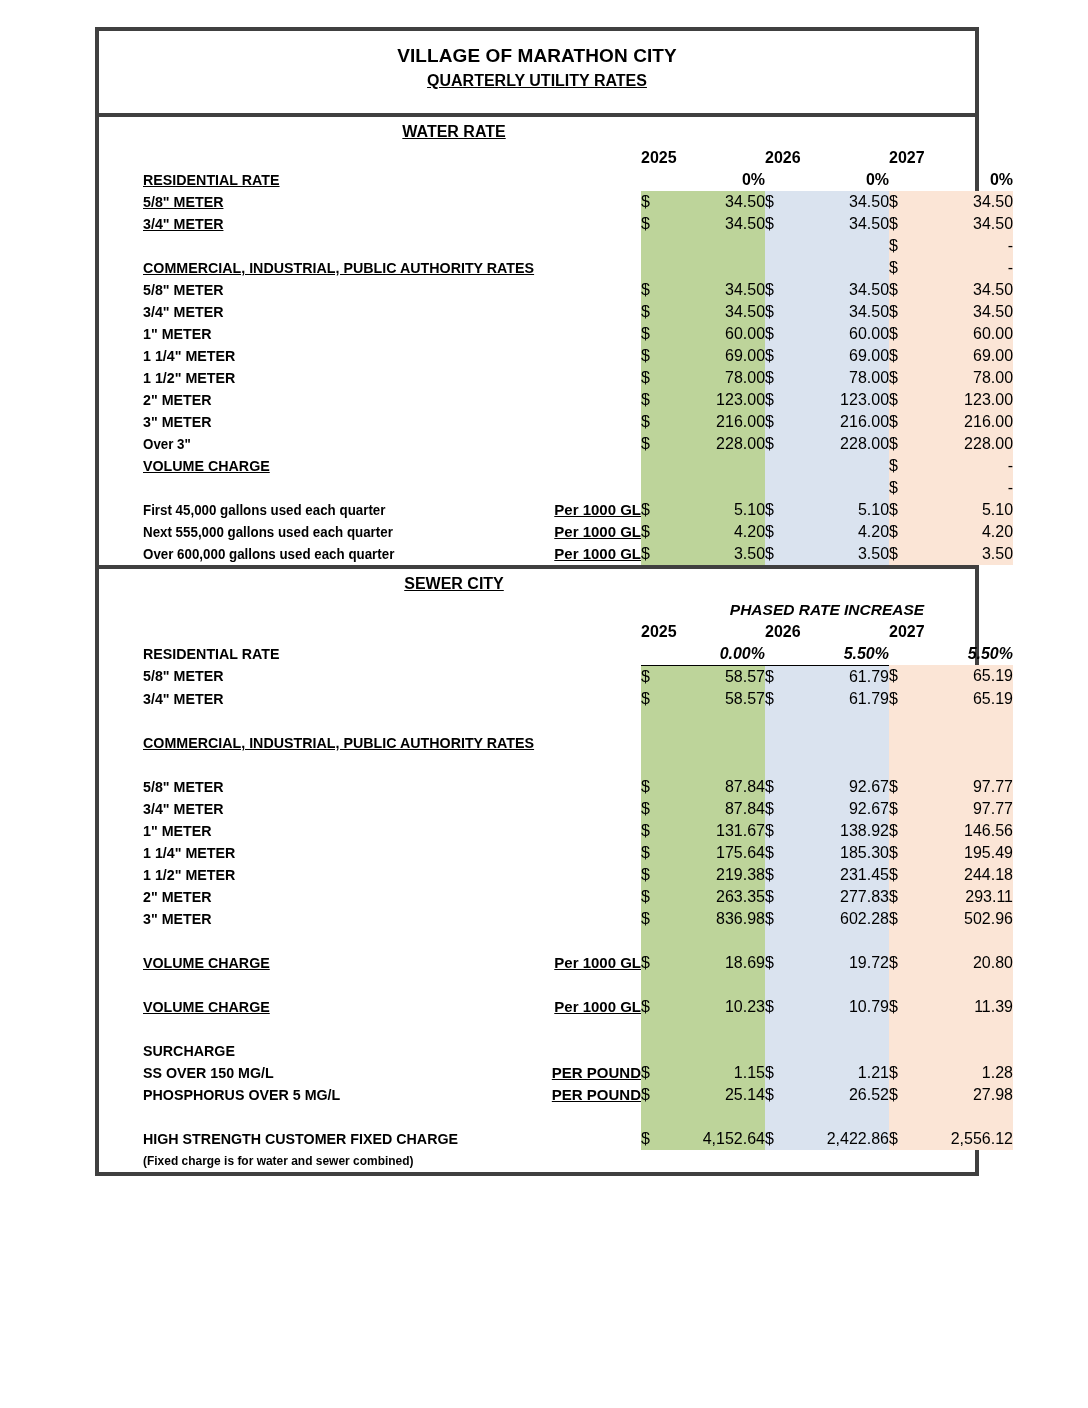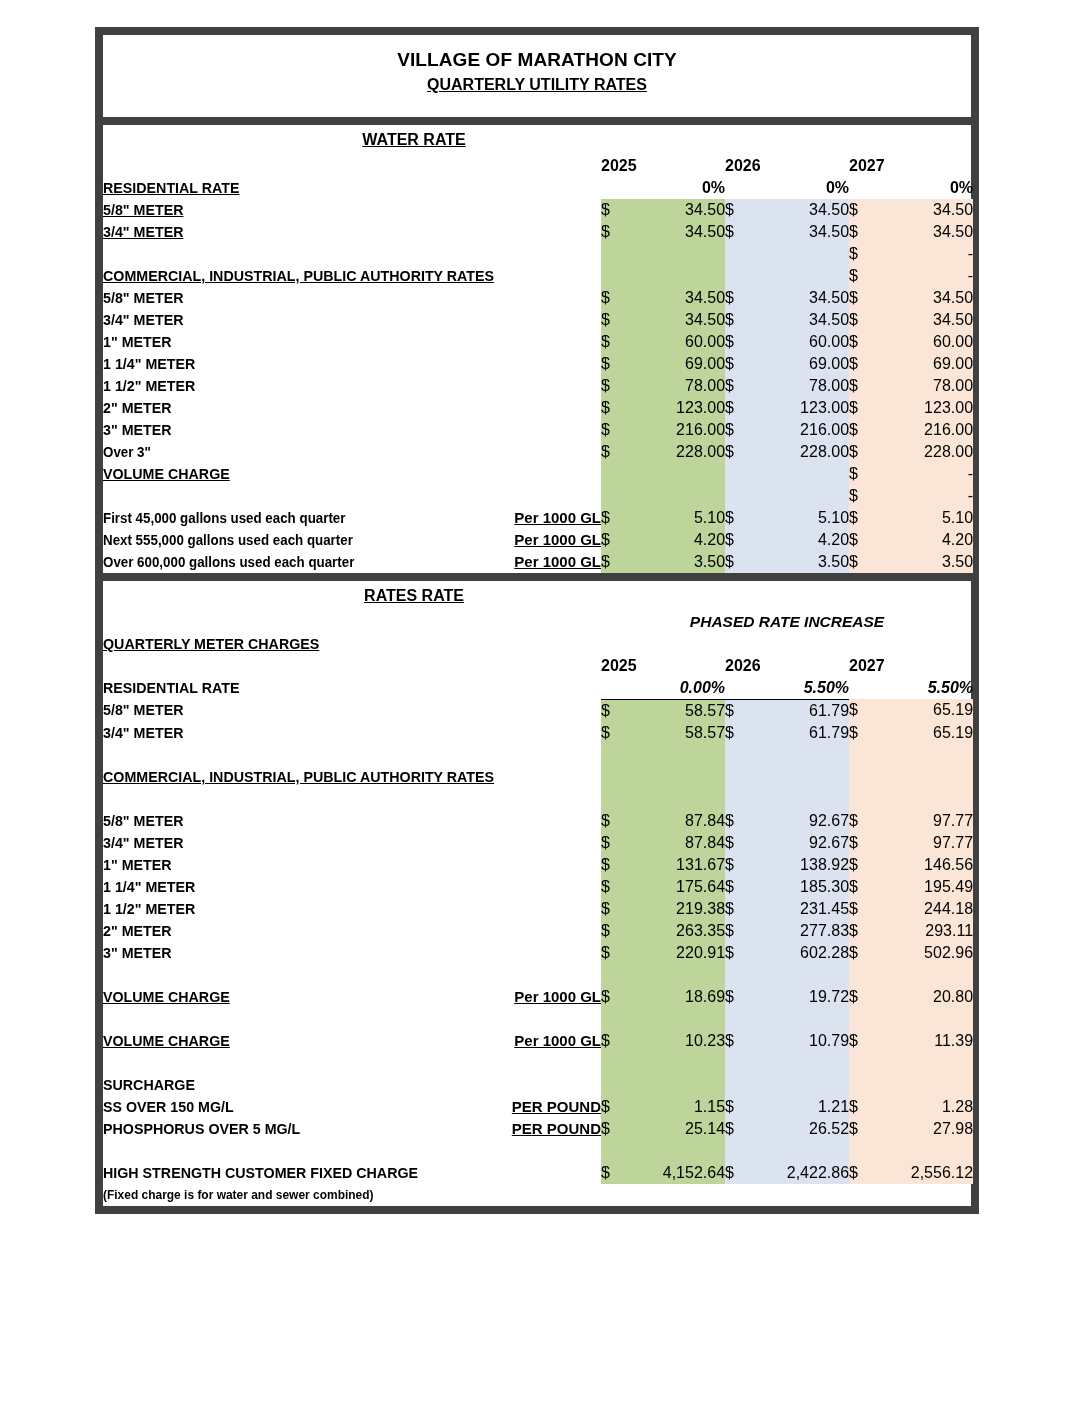--- a/index.html
+++ b/index.html
@@ -17,25 +17,25 @@
 
   .page {
     position: absolute;
     left: 95px;
     top: 27px;
     width: 884px;
   }
 
   
   .block {
-    border: 8px solid #404040;
+    border: 4px solid #404040;
     box-sizing: border-box;
     background: #fff;
   }
-  .block + .block { border-top: none; }
+  .block + .block { border-top: none; padding-left: 44px; }
 
   
   .title-block {
     padding: 12px 0 20px 0;
     text-align: center;
   }
   .doc-title {
     font-size: 19px;
     font-weight: bold;
     letter-spacing: .1px;
@@ -377,34 +377,30 @@
           <col class="c-unit">
         <col class="c-cur">
           <col class="c-amt">
         <col class="c-cur">
           <col class="c-amt">
         <col class="c-cur">
           <col class="c-amt">
       </colgroup>
       <tbody>
         <tr class="sec-head-wrap">
-          <td colspan="4" class="sec-head"><span>RATES RATE</span></td>
+          <td colspan="4" class="sec-head"><span>SEWER CITY</span></td>
           <td colspan="4"></td>
         </tr>
 
         <tr>
           <td></td>
             <td></td>
           <td colspan="6" class="phase">PHASED RATE INCREASE</td>
         </tr>
 
-        <tr>
-          <td class="lbl u">QUARTERLY METER CHARGES</td>
-          <td colspan="7"></td>
-        </tr>
 
         <tr>
           <td></td>
             <td></td>
           <td colspan="2" class="yr">2025</td>
           <td colspan="2" class="yr">2026</td>
           <td colspan="2" class="yr">2027</td>
         </tr>
 
         <tr class="rule-under">
@@ -526,21 +522,21 @@
           <td class="amt y1">263.35</td>
           <td class="cur y2">$</td>
           <td class="amt y2">277.83</td>
           <td class="cur y3">$</td>
           <td class="amt y3">293.11</td>
         </tr>
         <tr>
           <td class="lbl">3" METER</td>
           <td class="unit"></td>
           <td class="cur y1">$</td>
-          <td class="amt y1">220.91</td>
+          <td class="amt y1">836.98</td>
           <td class="cur y2">$</td>
           <td class="amt y2">602.28</td>
           <td class="cur y3">$</td>
           <td class="amt y3">502.96</td>
         </tr>
 
         <tr class="spacer">
           <td></td>
             <td></td>
           <td class="cur y1"></td>

